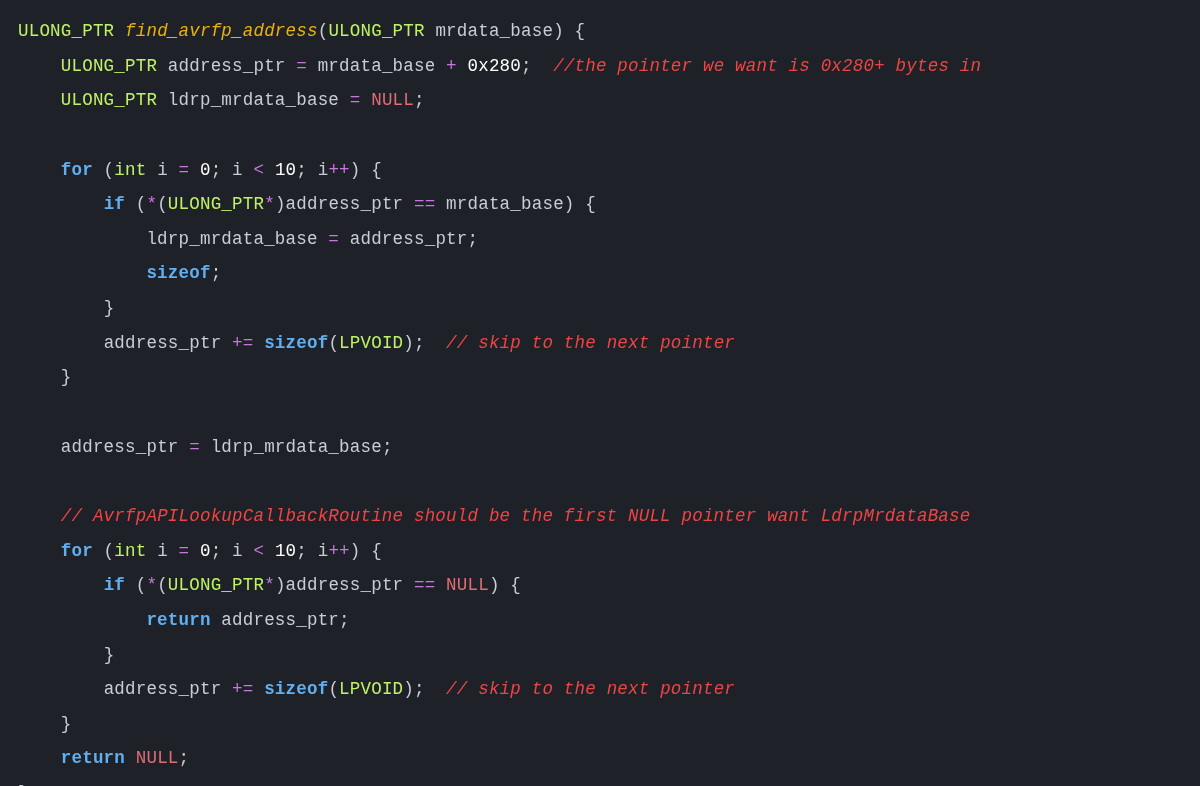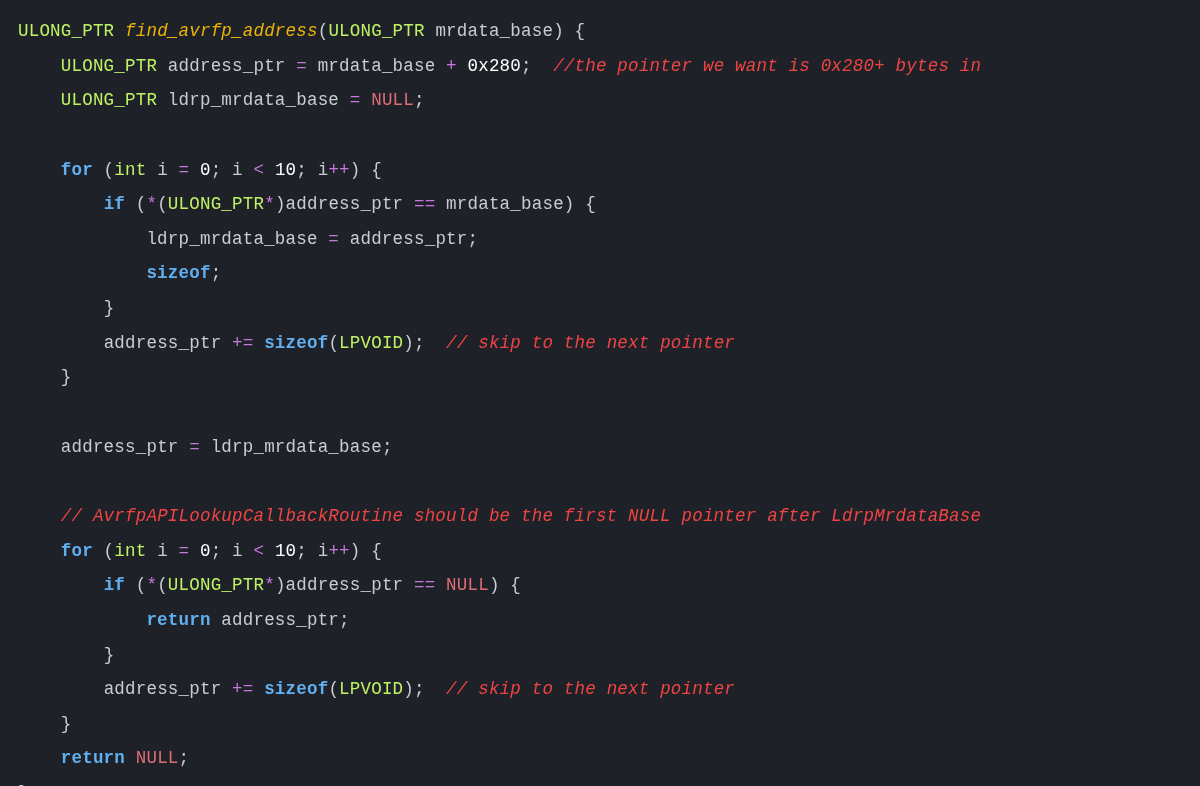--- a/index.html
+++ b/index.html
@@ -41,21 +41,21 @@
 <span><span class="tok-plain">    </span><span class="tok-kw">for</span><span class="tok-paren"> (</span><span class="tok-type">int</span><span class="tok-plain"> i </span><span class="tok-op">=</span><span class="tok-plain"> </span><span class="tok-num">0</span><span class="tok-semi">;</span><span class="tok-plain"> i </span><span class="tok-op">&lt;</span><span class="tok-plain"> </span><span class="tok-num">10</span><span class="tok-semi">;</span><span class="tok-plain"> i</span><span class="tok-op">++</span><span class="tok-paren">)</span><span class="tok-brace"> {</span></span>
 <span><span class="tok-plain">        </span><span class="tok-kw">if</span><span class="tok-paren"> (</span><span class="tok-op">*</span><span class="tok-paren">(</span><span class="tok-type">ULONG_PTR</span><span class="tok-op">*</span><span class="tok-paren">)</span><span class="tok-plain">address_ptr </span><span class="tok-op">==</span><span class="tok-plain"> mrdata_base</span><span class="tok-paren">)</span><span class="tok-brace"> {</span></span>
 <span><span class="tok-plain">            </span><span class="tok-plain">ldrp_mrdata_base </span><span class="tok-op">=</span><span class="tok-plain"> address_ptr</span><span class="tok-semi">;</span></span>
 <span><span class="tok-plain">            </span><span class="tok-kw">sizeof</span><span class="tok-semi">;</span></span>
 <span><span class="tok-plain">        </span><span class="tok-brace">}</span></span>
 <span><span class="tok-plain">        </span><span class="tok-plain">address_ptr </span><span class="tok-op">+=</span><span class="tok-plain"> </span><span class="tok-kw">sizeof</span><span class="tok-paren">(</span><span class="tok-type">LPVOID</span><span class="tok-paren">)</span><span class="tok-semi">;</span><span class="tok-plain">  </span><span class="tok-cmt">// skip to the next pointer</span></span>
 <span><span class="tok-plain">    </span><span class="tok-brace">}</span></span>
 <span></span>
 <span><span class="tok-plain">    </span><span class="tok-plain">address_ptr </span><span class="tok-op">=</span><span class="tok-plain"> ldrp_mrdata_base</span><span class="tok-semi">;</span></span>
 <span></span>
-<span><span class="tok-plain">    </span><span class="tok-cmt">// AvrfpAPILookupCallbackRoutine should be the first NULL pointer after LdrpMrdataBase</span></span>
+<span><span class="tok-plain">    </span><span class="tok-cmt">// AvrfpAPILookupCallbackRoutine should be the first NULL pointer want LdrpMrdataBase</span></span>
 <span><span class="tok-plain">    </span><span class="tok-kw">for</span><span class="tok-paren"> (</span><span class="tok-type">int</span><span class="tok-plain"> i </span><span class="tok-op">=</span><span class="tok-plain"> </span><span class="tok-num">0</span><span class="tok-semi">;</span><span class="tok-plain"> i </span><span class="tok-op">&lt;</span><span class="tok-plain"> </span><span class="tok-num">10</span><span class="tok-semi">;</span><span class="tok-plain"> i</span><span class="tok-op">++</span><span class="tok-paren">)</span><span class="tok-brace"> {</span></span>
 <span><span class="tok-plain">        </span><span class="tok-kw">if</span><span class="tok-paren"> (</span><span class="tok-op">*</span><span class="tok-paren">(</span><span class="tok-type">ULONG_PTR</span><span class="tok-op">*</span><span class="tok-paren">)</span><span class="tok-plain">address_ptr </span><span class="tok-op">==</span><span class="tok-plain"> </span><span class="tok-null">NULL</span><span class="tok-paren">)</span><span class="tok-brace"> {</span></span>
 <span><span class="tok-plain">            </span><span class="tok-kw">return</span><span class="tok-plain"> address_ptr</span><span class="tok-semi">;</span></span>
 <span><span class="tok-plain">        </span><span class="tok-brace">}</span></span>
 <span><span class="tok-plain">        </span><span class="tok-plain">address_ptr </span><span class="tok-op">+=</span><span class="tok-plain"> </span><span class="tok-kw">sizeof</span><span class="tok-paren">(</span><span class="tok-type">LPVOID</span><span class="tok-paren">)</span><span class="tok-semi">;</span><span class="tok-plain">  </span><span class="tok-cmt">// skip to the next pointer</span></span>
 <span><span class="tok-plain">    </span><span class="tok-brace">}</span></span>
 <span><span class="tok-plain">    </span><span class="tok-kw">return</span><span class="tok-plain"> </span><span class="tok-null">NULL</span><span class="tok-semi">;</span></span>
 <span><span class="tok-brace">}</span></span>
 </pre>
 

